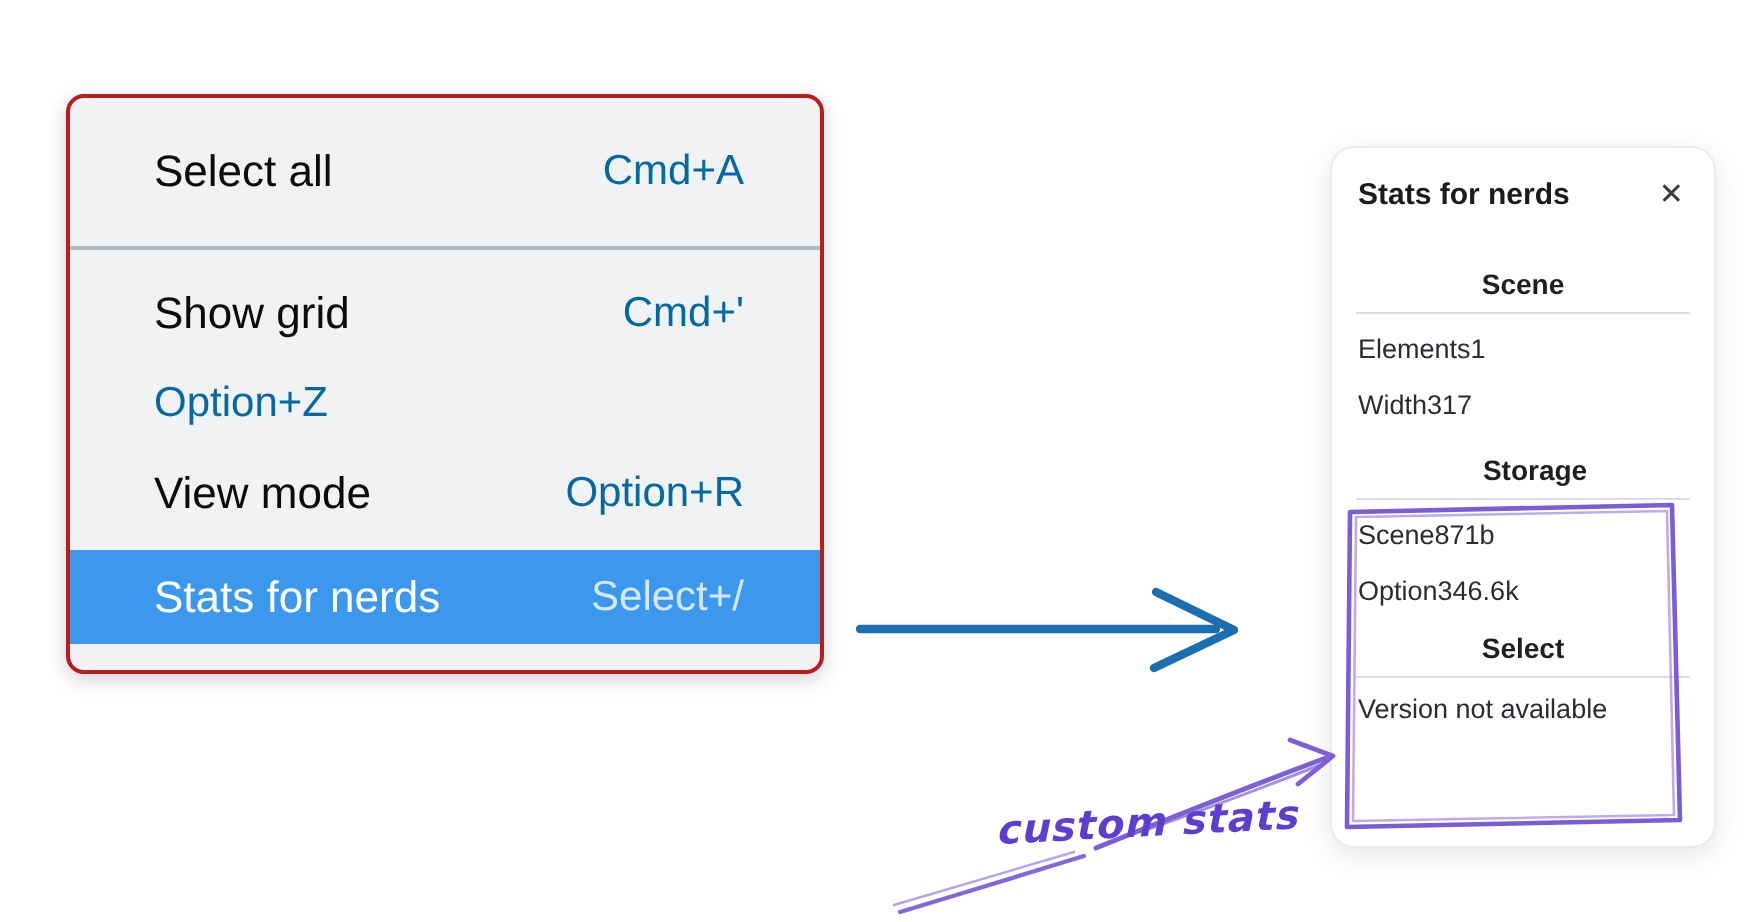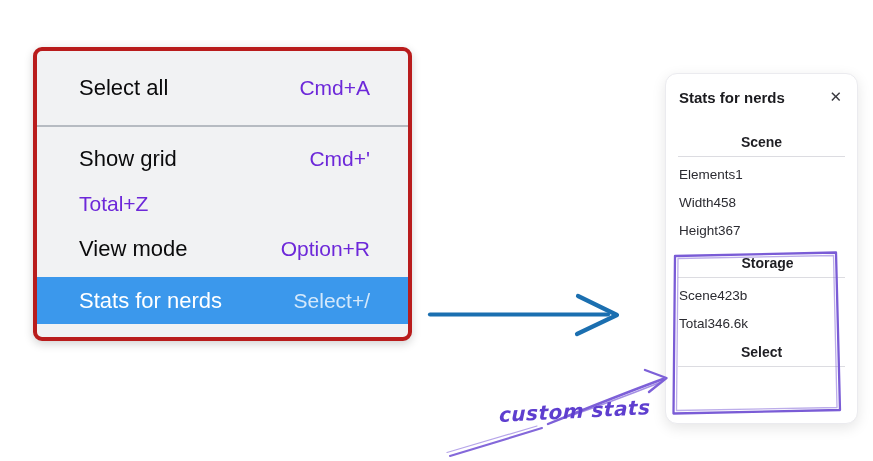--- a/index.html
+++ b/index.html
@@ -13,38 +13,38 @@
     font-family: "Liberation Sans", sans-serif;
   }
 
   
   .context-menu {
     position: absolute;
     left: 33px;
     top: 47px;
     width: 379px;
     background: #f1f2f3;
-    border: 4px solid #b91c1c;
+    border: 2px solid #b91c1c;
     border-radius: 9px;
     box-shadow: 0 3px 10px rgba(0,0,0,0.18);
     z-index: 2;
     overflow: hidden;
   }
   .menu-item {
     display: flex;
     justify-content: space-between;
     align-items: center;
     height: 45px;
     padding: 0 38px 0 42px;
     font-size: 22px;
     color: #0b0b0c;
     cursor: default;
   }
   .menu-item .shortcut {
-    color: #6d28d9;
+    color: #0369a1;
     font-size: 21px;
   }
   .menu-item.tall { height: 74px; }
   .menu-divider {
     border-top: 2px solid #b6bbc1;
     height: 0;
   }
   .menu-group { padding: 9px 0 13px 0; }
   .menu-item.selected {
     background: #3b98ec;
@@ -154,21 +154,21 @@
       <span>Select all</span>
       <span class="shortcut">Cmd+A</span>
     </div>
     <div class="menu-divider"></div>
     <div class="menu-group">
       <div class="menu-item">
         <span>Show grid</span>
         <span class="shortcut">Cmd+'</span>
       </div>
       <div class="menu-item">
-        <span class="shortcut">Total+Z</span>
+        <span class="shortcut">Option+Z</span>
       </div>
       <div class="menu-item">
         <span>View mode</span>
         <span class="shortcut">Option+R</span>
       </div>
       <div class="menu-item selected">
         <span>Stats for nerds</span>
         <span class="shortcut">Select+/</span>
       </div>
     </div>
@@ -181,40 +181,37 @@
     </div>
 
     <div class="section-heading heading-scene">Scene</div>
     <hr class="stat-divider">
     <div class="stat-row">
       <span>Elements</span>
       <span>1</span>
     </div>
     <div class="stat-row">
       <span>Width</span>
-      <span>458</span>
-    </div>
-    <div class="stat-row">
-      <span>Height</span>
-      <span>367</span>
+      <span>317</span>
     </div>
 
     <div class="section-heading heading-storage">Storage</div>
     <hr class="stat-divider">
     <div class="stat-row">
       <span>Scene</span>
-      <span>423b</span>
-    </div>
-    <div class="stat-row">
-      <span>Total</span>
+      <span>871b</span>
+    </div>
+    <div class="stat-row">
+      <span>Option</span>
       <span>346.6k</span>
     </div>
 
     <div class="section-heading heading-version">Select</div>
     <hr class="stat-divider">
+    <div class="stat-note">Version not available</div>
   </div>
 
   <svg class="overlay-svg" viewBox="0 0 873 461" xmlns="http://www.w3.org/2000/svg">
 
     <g stroke="#1b6fb0" stroke-width="4.2" fill="none" stroke-linecap="round" stroke-linejoin="round">
       <line x1="430" y1="314.5" x2="608" y2="314.5"></line>
       <polyline points="578,296 617,315 577,334"></polyline>
     </g>
 
     <g stroke="#7a5cd6" fill="none" stroke-linejoin="round" stroke-linecap="round">

